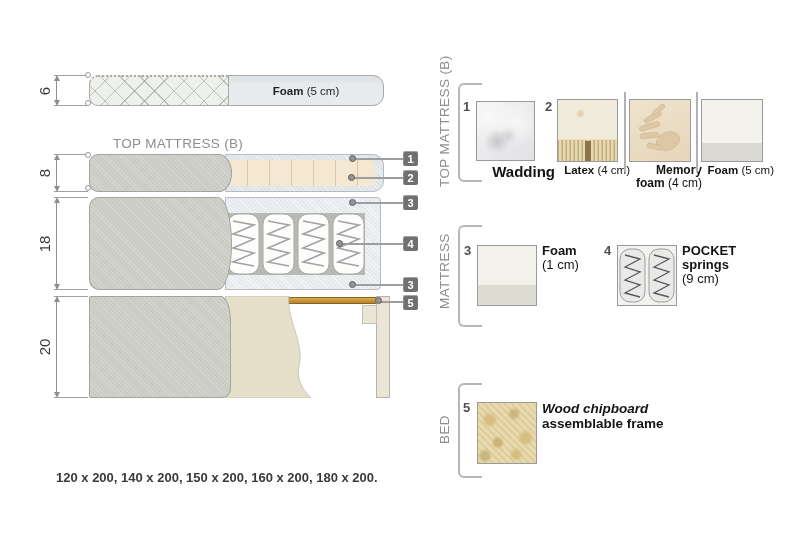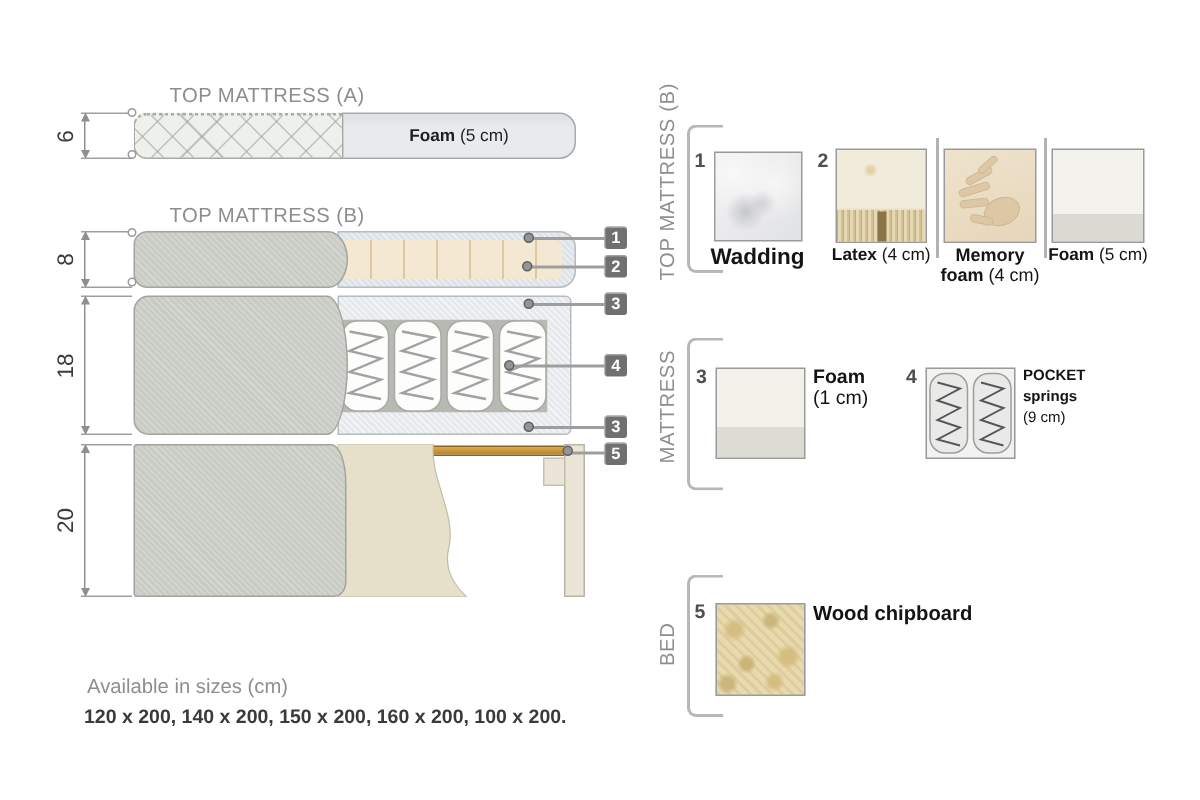--- a/index.html
+++ b/index.html
@@ -78,21 +78,21 @@
   .cline{position:absolute;height:1.5px;background:#9e9e9e;}
 
   
   .vlabel{position:absolute;transform-origin:0 0;transform:rotate(-90deg);white-space:nowrap;
     font-size:13.5px;color:#8e8e8e;letter-spacing:.4px;}
   .bracket{position:absolute;width:24px;box-sizing:border-box;border:2px solid #b7b7b7;border-right:none;
     border-radius:6px 0 0 6px;}
   .swatch{position:absolute;box-sizing:border-box;border:1px solid #9a9a9a;}
   .legnum{position:absolute;font-size:13px;font-weight:bold;color:#4f4f4f;}
   .leglabel{position:absolute;color:#141414;}
-  .center{text-align:center;}
+  .center{text-align:right;}
 
   .sw-wadding{background:
       radial-gradient(circle at 35% 68%,#c6c7c9 0,rgba(198,199,201,0) 24%),
       radial-gradient(circle at 55% 58%,#d2d3d5 0,rgba(210,211,213,0) 20%),
       radial-gradient(circle at 68% 35%,#f6f6f7 0,rgba(246,246,247,0) 45%),
       radial-gradient(circle at 22% 25%,#f8f8f9 0,rgba(248,248,249,0) 40%),
       linear-gradient(135deg,#f3f3f4,#e1e2e4);}
   .sw-latex{background:
       radial-gradient(circle at 38% 22%,#e3d2a9 0 3%,transparent 8%),
       linear-gradient(180deg,#f1ebdc 0 66%,#e0d0a8 66% 100%);}
@@ -141,21 +141,20 @@
     <div class="dline"></div>
     <span class="num">18</span>
   </div>
   <div class="dim" style="top:296px;height:102px;">
     <div class="tick t"></div>
     <div class="tick bt"></div>
     <div class="dline"></div>
     <span class="num">20</span>
   </div>
 
-  <div class="diag-title" style="left:113px;top:56px;">TOP MATTRESS (A)</div>
   <div class="quiltA"></div>
   <div class="foamA">
     <span><span class="b">Foam</span><span> (5 cm)</span></span>
   </div>
   <div class="corner-dot" style="left:85px;top:72px;"></div>
   <div class="corner-dot" style="left:85px;top:100px;"></div>
 
   <div class="diag-title" style="left:113px;top:136px;">TOP MATTRESS (B)</div>
   <div class="interiorB">
     <div class="cellsB"></div>
@@ -270,31 +269,31 @@
 
   <div class="legnum" style="left:604px;top:243px;">4</div>
   <div class="swatch sw-pocket" style="left:617px;top:245px;width:60px;height:61px;">
     <svg width="58" height="59" viewBox="0 0 58 59">
       <rect x="2" y="3" width="25" height="53" rx="10" fill="#e9e9e7" stroke="#9d9d9b" stroke-width="1"></rect>
       <path d="M7,9 L22,13 L7,21 L22,26 L7,34 L22,39 L7,47 L22,51" fill="none" stroke="#54565a" stroke-width="1.3"></path>
       <rect x="31" y="3" width="25" height="53" rx="10" fill="#e9e9e7" stroke="#9d9d9b" stroke-width="1"></rect>
       <path d="M36,9 L51,13 L36,21 L51,26 L36,34 L51,39 L36,47 L51,51" fill="none" stroke="#54565a" stroke-width="1.3"></path>
     </svg>
   </div>
-  <div class="leglabel" style="left:682px;top:244px;font-size:10px;line-height:14px;">
+  <div class="leglabel" style="left:682px;top:244px;font-size:13px;line-height:14px;">
     <span class="b" style="display:block;">POCKET</span>
     <span class="b" style="display:block;">springs</span>
     <span style="display:block;">(9 cm)</span>
   </div>
 
   <div class="vlabel" style="left:437px;top:444px;">BED</div>
   <div class="bracket" style="left:458px;top:383px;height:95px;"></div>
 
   <div class="legnum" style="left:463px;top:400px;">5</div>
   <div class="swatch sw-chip" style="left:477px;top:402px;width:60px;height:62px;"></div>
   <div class="leglabel" style="left:542px;top:401px;font-size:13.5px;line-height:15px;">
-    <span class="b" style="display:block;">Wood chipboard</span>
-  </div>
-
-  <div class="footer1">Available in sizes (cm)</div>
-  <div class="footer2">120 x 200, 140 x 200, 150 x 200, 160 x 200, 100 x 200.</div>
+    <span class="b" style="display:block;font-style:italic;">Wood chipboard</span>
+    <span class="b" style="display:block;">assemblable frame</span>
+  </div>
+
+  <div class="footer2">120 x 200, 140 x 200, 150 x 200, 160 x 200, 180 x 200.</div>
 
 </div>
 
 </body></html>

